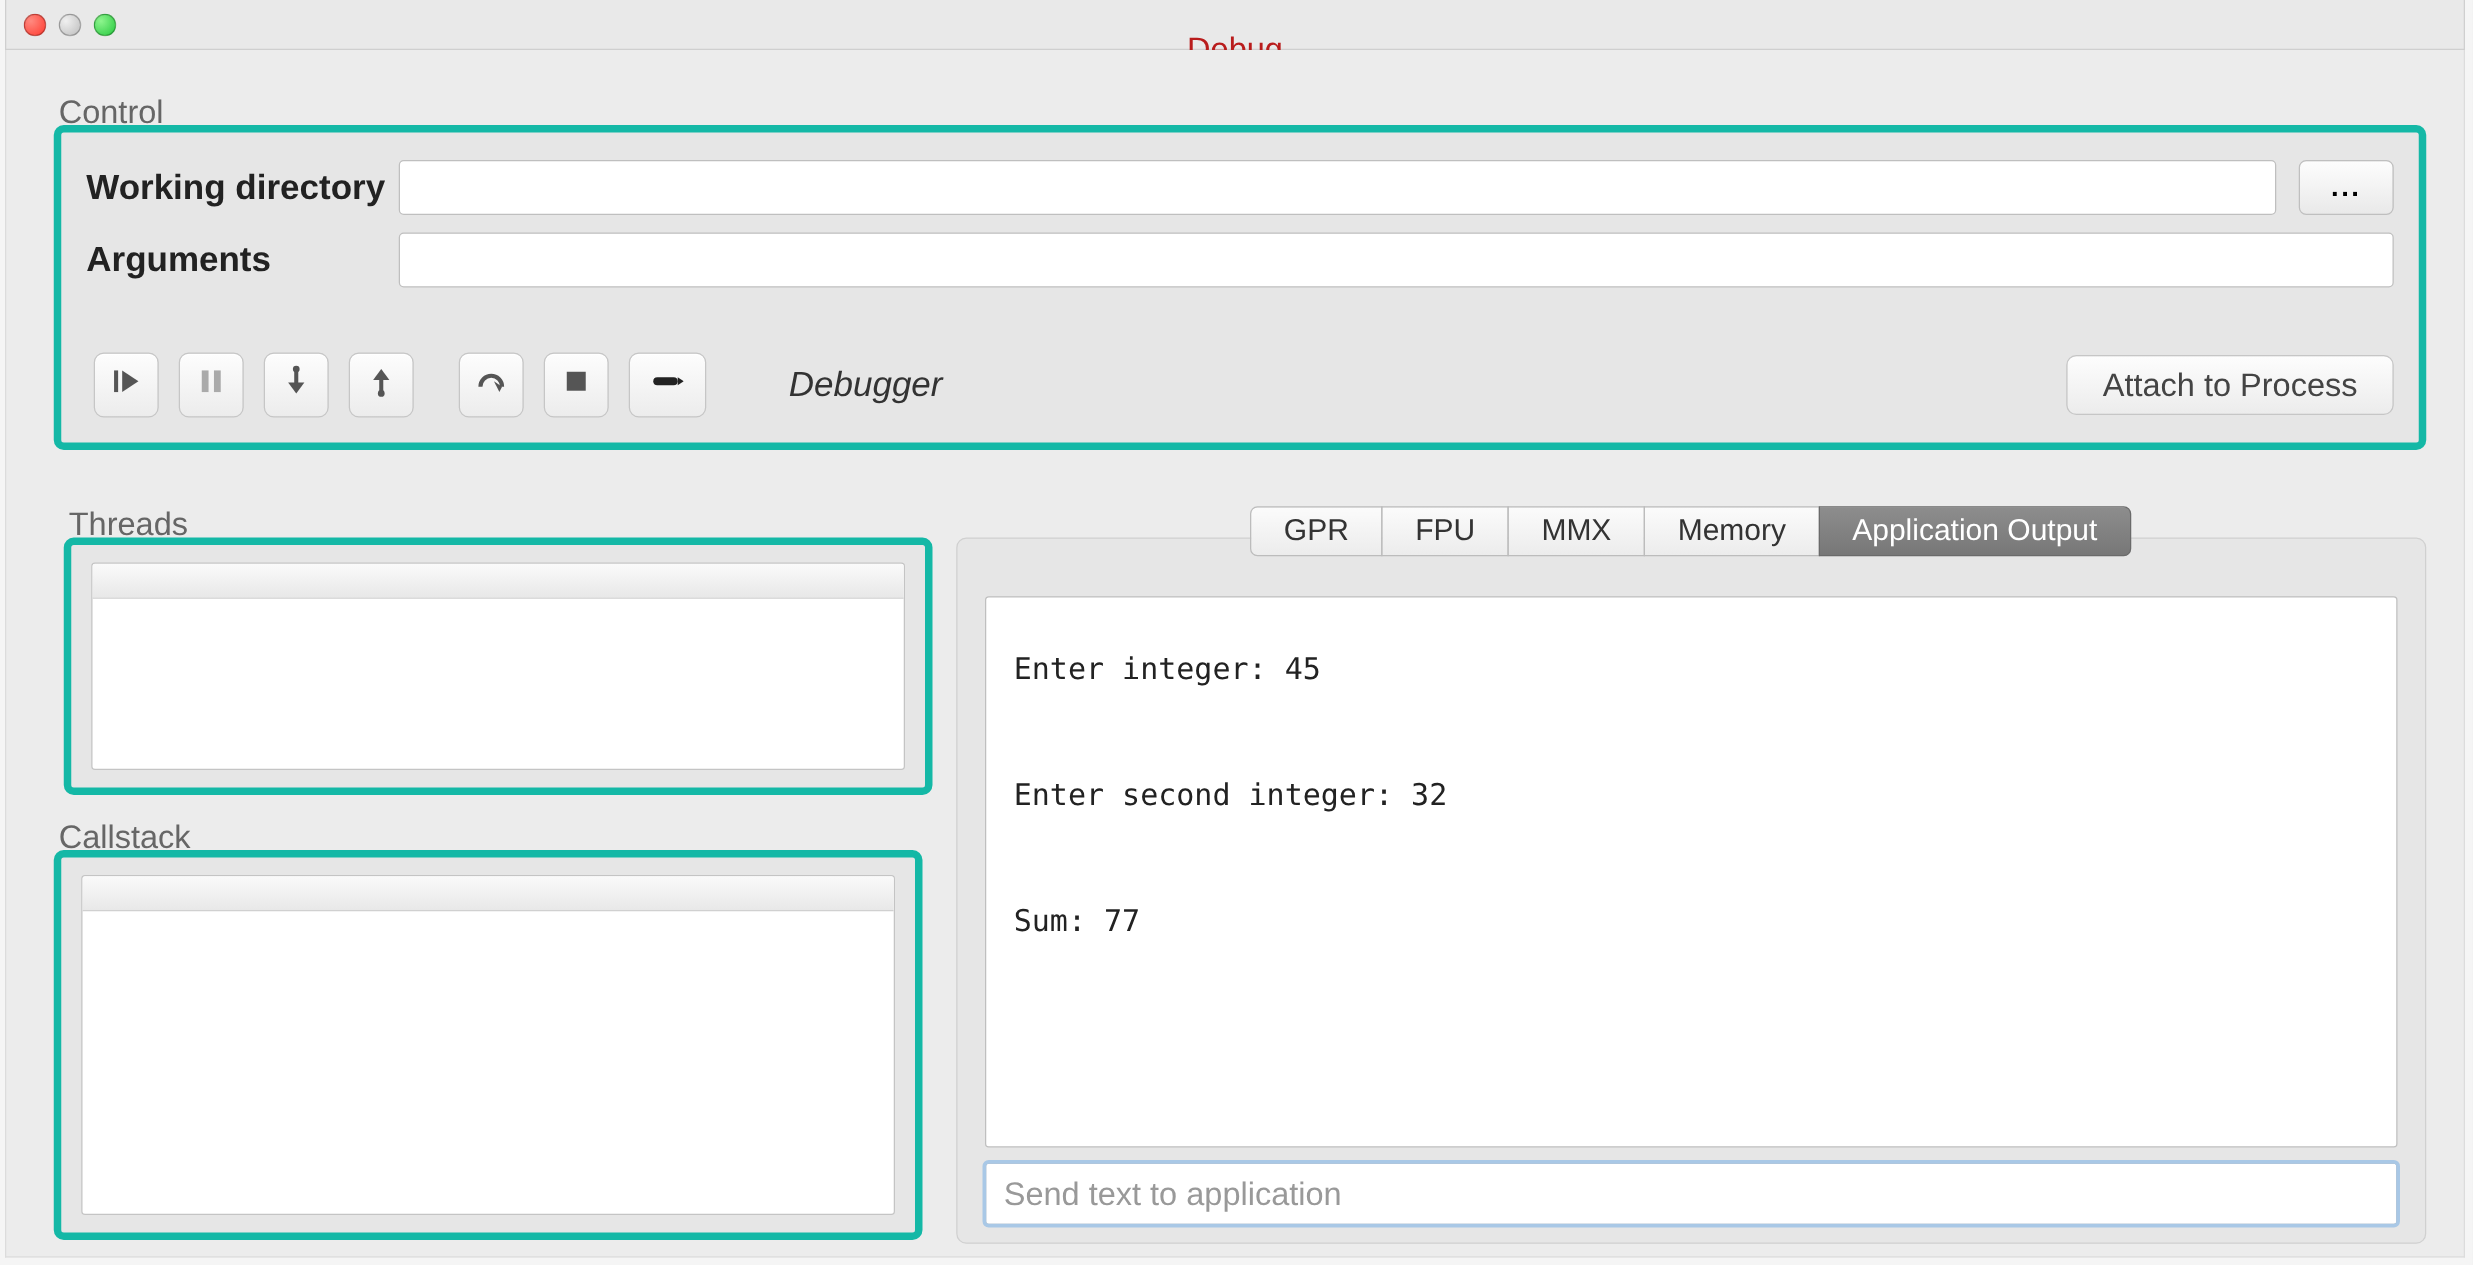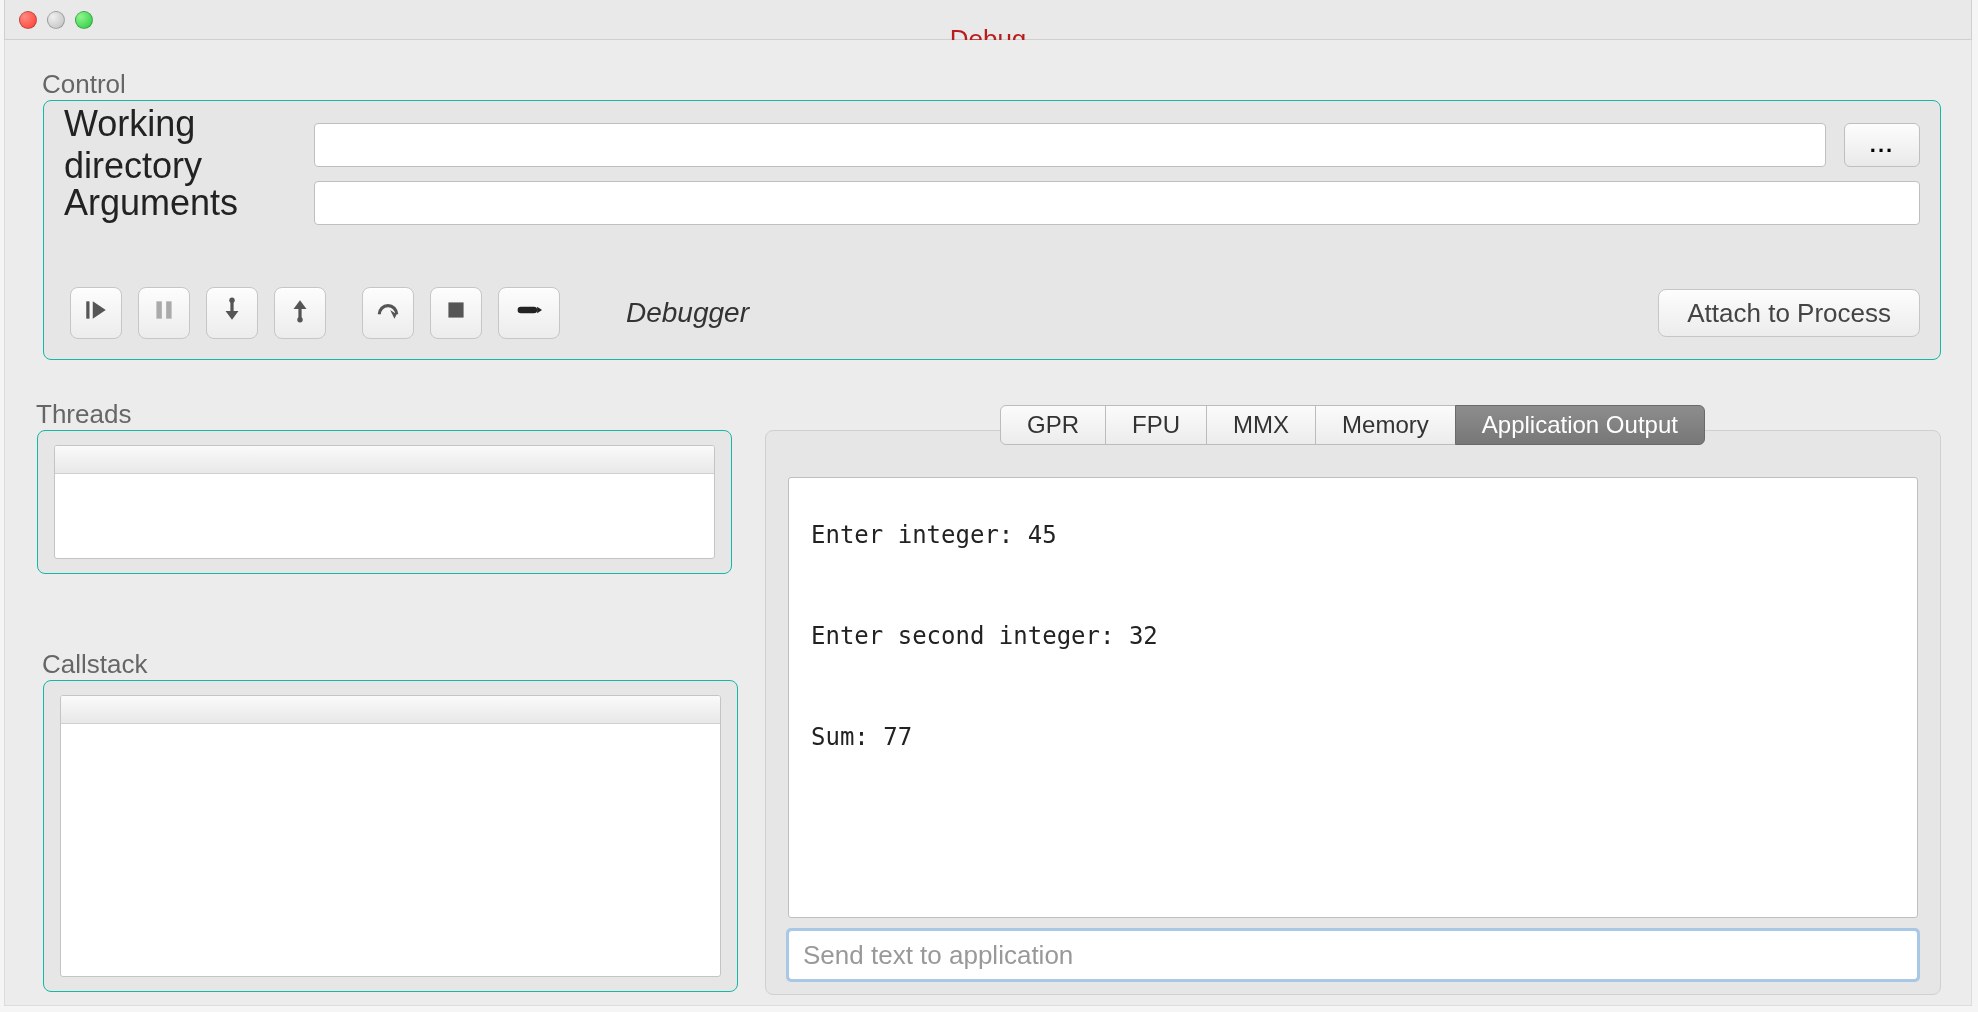--- a/index.html
+++ b/index.html
@@ -50,21 +50,21 @@
     left: 4px; right: 6px;
     top: 40px; bottom: 6px;
     background: #ececec;
     border: 1px solid #dcdcdc;
     border-top: none;
   }
 
   
   .group {
     position: absolute;
-    border: 1px solid #14b8a6;
+    border: 6px solid #14b8a6;
     border-radius: 8px;
     background: #e6e6e6;
   }
   .group-label {
     position: absolute;
     top: -32px; left: -2px;
     font-size: 26px;
     color: #666;
     background: transparent;
   }
@@ -79,22 +79,23 @@
     left: 20px; right: 20px;
     height: 48px;
     display: flex;
     align-items: center;
   }
   .row.r1 { top: 20px; }
   .row.r2 { top: 78px; }
 
   .fld-label {
     width: 250px;
-    font-size: 36px;
+    font-size: 28px;
     color: #222;
+    font-weight: bold;
   }
   .txtinput {
     flex: 1;
     height: 44px;
     border: 1px solid #bfbfbf;
     border-radius: 4px;
     background: #fff;
     font-size: 24px;
     padding: 0 10px;
   }
@@ -149,22 +150,22 @@
     border: 1px solid #c6c6c6;
     border-radius: 8px;
     background: linear-gradient(#fdfdfd, #ececec);
     font-size: 26px;
     color: #444;
     cursor: pointer;
   }
 
   
   .threads-group {
-    left: 32px; width: 695px;
-    top: 390px; height: 144px; padding-left: 24px;
+    left: 46px; width: 695px;
+    top: 390px; height: 206px; padding-left: 24px;
   }
   .callstack-group {
     left: 38px; width: 695px;
     top: 640px; height: 312px; text-align: center;
   }
   .listbox {
     position: absolute;
     left: 16px; right: 16px; top: 14px; bottom: 14px;
     border: 1px solid #c4c4c4;
     border-radius: 3px;

